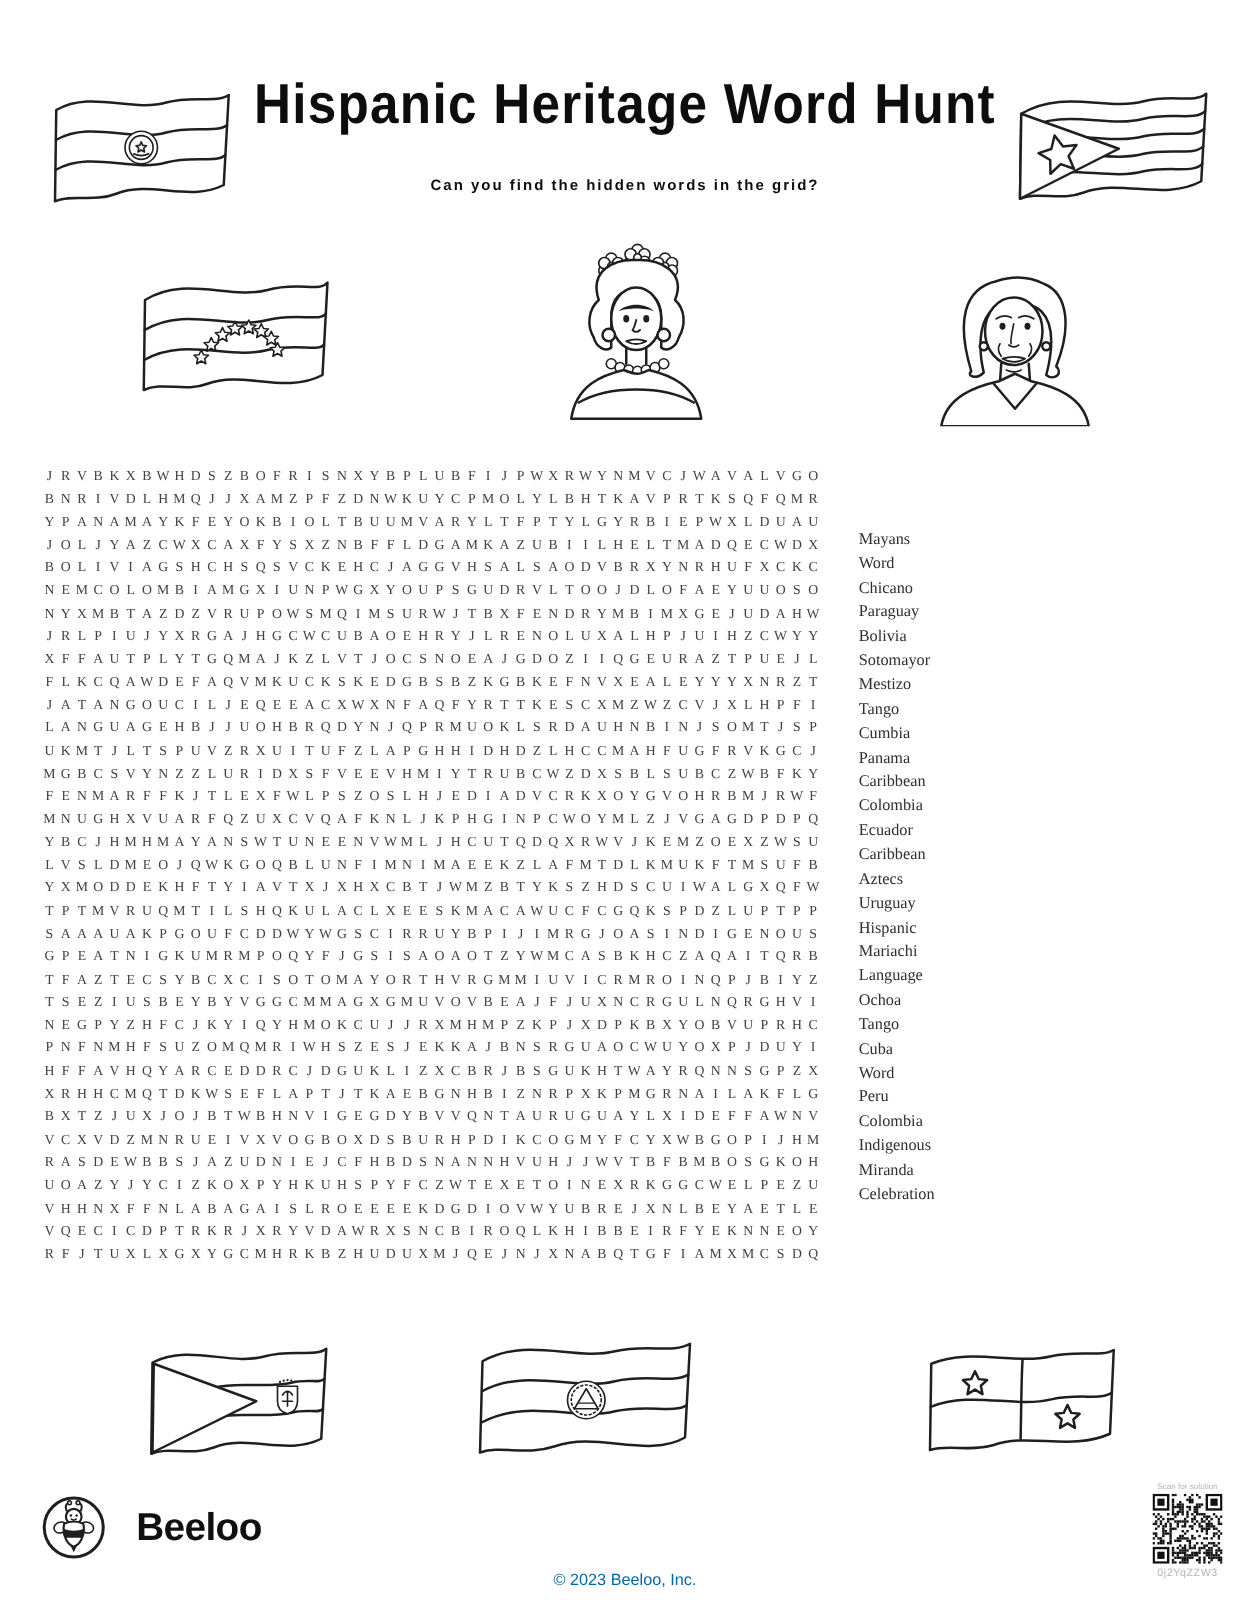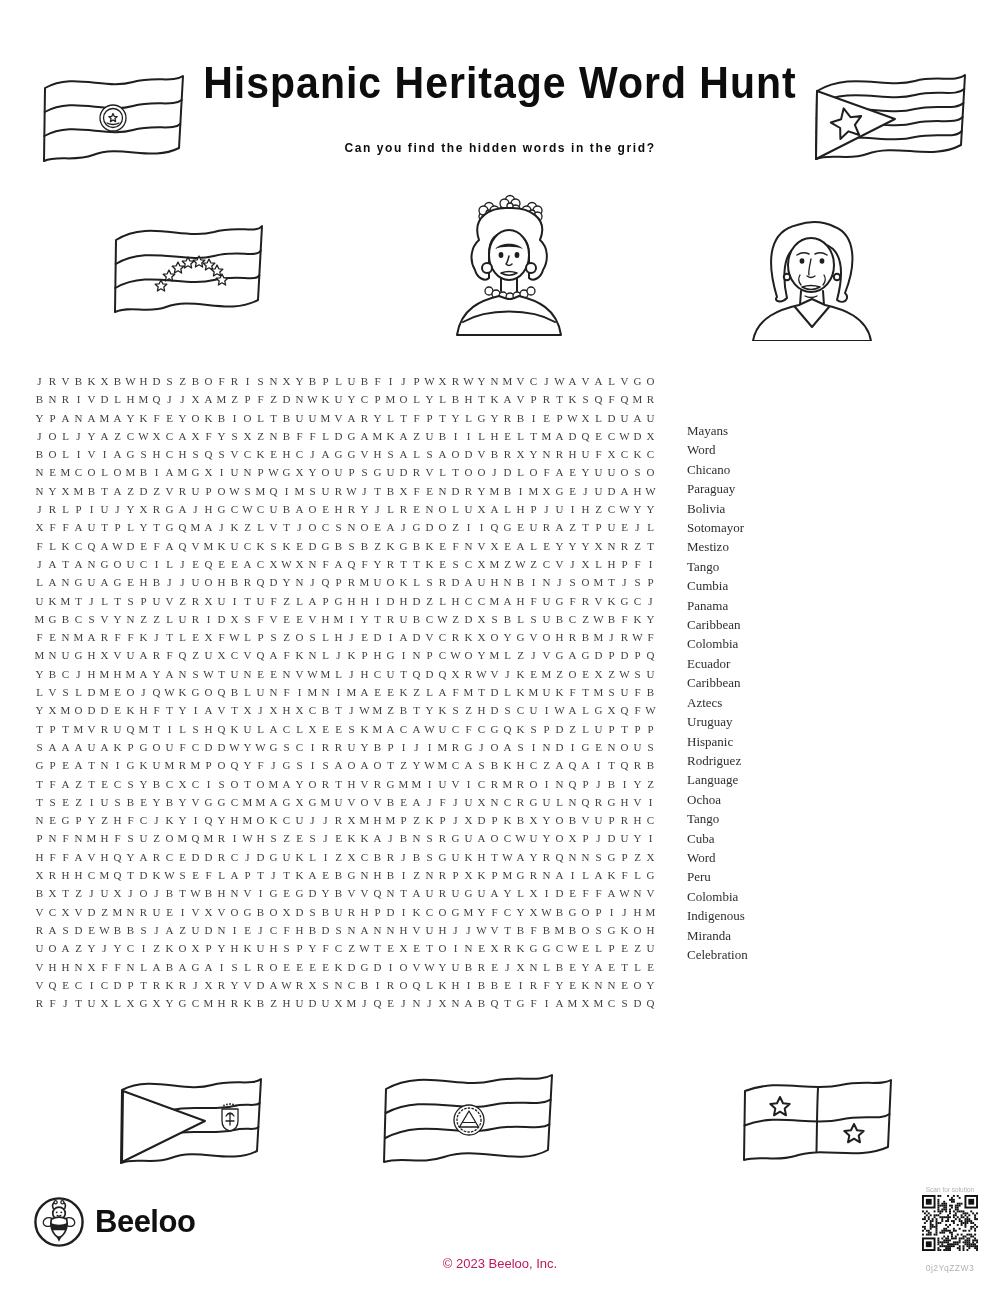--- a/index.html
+++ b/index.html
@@ -9,26 +9,26 @@
   .title{left:0;right:0;top:60px;text-align:center;font-weight:800;font-size:41px;
          letter-spacing:1px;color:#0d0d0d;transform:scaleY(1.1)}
   .subtitle{left:0;right:0;top:141px;text-align:center;font-weight:700;font-size:12px;
             letter-spacing:1.6px;color:#0d0d0d}
   .grid{left:33px;top:372px}
   .grid-row{display:flex;height:18.3px}
   .cell{width:13px;text-align:center;font-family:"Liberation Serif",serif;font-size:11px;
         line-height:18.3px;color:#414141}
   .words{left:687px;top:421px}
   .word{font-family:Liberation Serif, serif;font-size:13px;line-height:19.4px;color:#2e2e2e}
-  .logo{left:33px;top:1196px;display:flex;align-items:center;gap:10px}
+  .logo{left:33px;top:1196px;display:flex;align-items:center;gap:24px}
   .logo-text{font-size:31px;font-weight:800;color:#101010;letter-spacing:-0.5px}
-  .copyright{left:0;right:0;top:1256px;text-align:center;font-size:13px;color:#be185d}
+  .copyright{left:0;right:0;top:1256px;text-align:center;font-size:13px;color:#0369a1}
   .qrblock{left:911px;top:1186px;width:78px;text-align:center}
   .qr-caption{font-size:6.5px;color:#b3b3b3;margin-bottom:2px}
-  .qr-id{font-size:8.5px;color:#b3b3b3;letter-spacing:.5px;margin-top:12px}
+  .qr-id{font-size:8.5px;color:#b3b3b3;letter-spacing:.5px;margin-top:2px}
   svg{display:block}
   .ill{stroke:#1f1f1f;stroke-width:2;fill:#fff;stroke-linecap:round;stroke-linejoin:round}
   .ill .ln{fill:none}
   .ill .blk{fill:#1f1f1f;stroke:none}
   .ill .thin{stroke-width:1.3;fill:#fff}
 </style>
 </head>
 <body>
 
 <div class="abs title">Hispanic Heritage Word Hunt</div>
@@ -1914,21 +1914,21 @@
     <div class="word">Tango</div>
     <div class="word">Cumbia</div>
     <div class="word">Panama</div>
     <div class="word">Caribbean</div>
     <div class="word">Colombia</div>
     <div class="word">Ecuador</div>
     <div class="word">Caribbean</div>
     <div class="word">Aztecs</div>
     <div class="word">Uruguay</div>
     <div class="word">Hispanic</div>
-    <div class="word">Rodriguez</div>
+    <div class="word">Mariachi</div>
     <div class="word">Language</div>
     <div class="word">Ochoa</div>
     <div class="word">Tango</div>
     <div class="word">Cuba</div>
     <div class="word">Word</div>
     <div class="word">Peru</div>
     <div class="word">Colombia</div>
     <div class="word">Indigenous</div>
     <div class="word">Miranda</div>
     <div class="word">Celebration</div>

